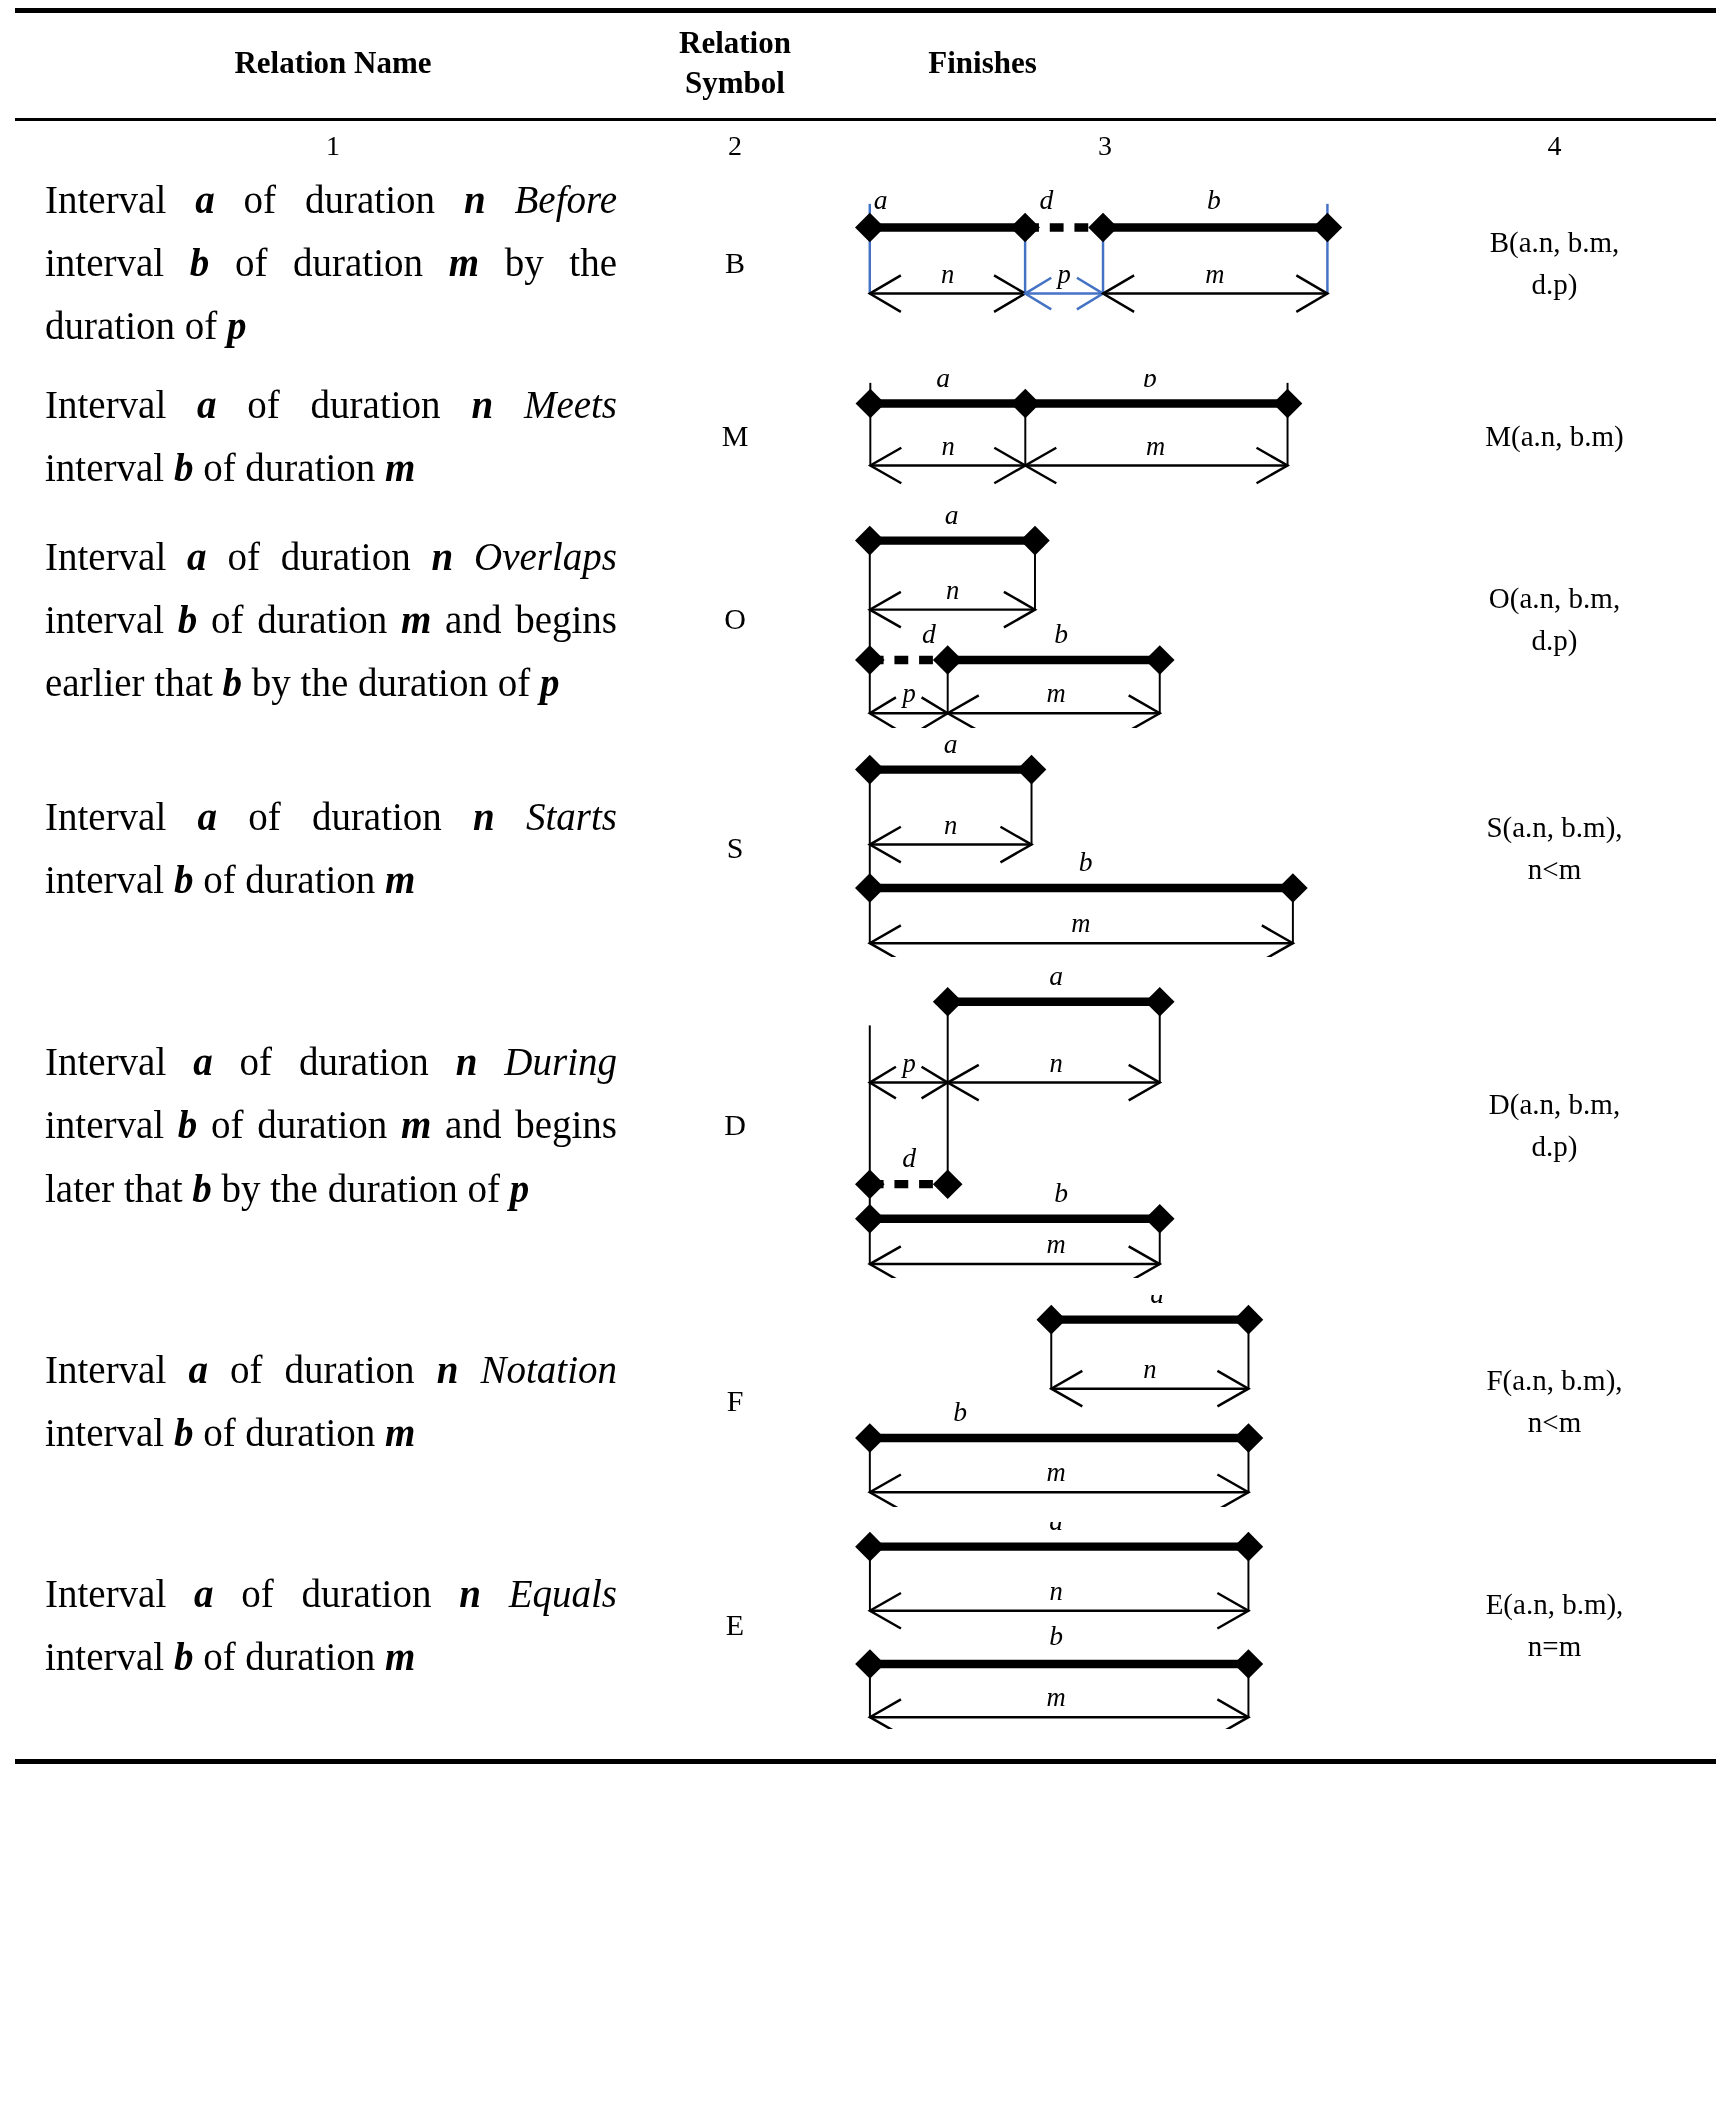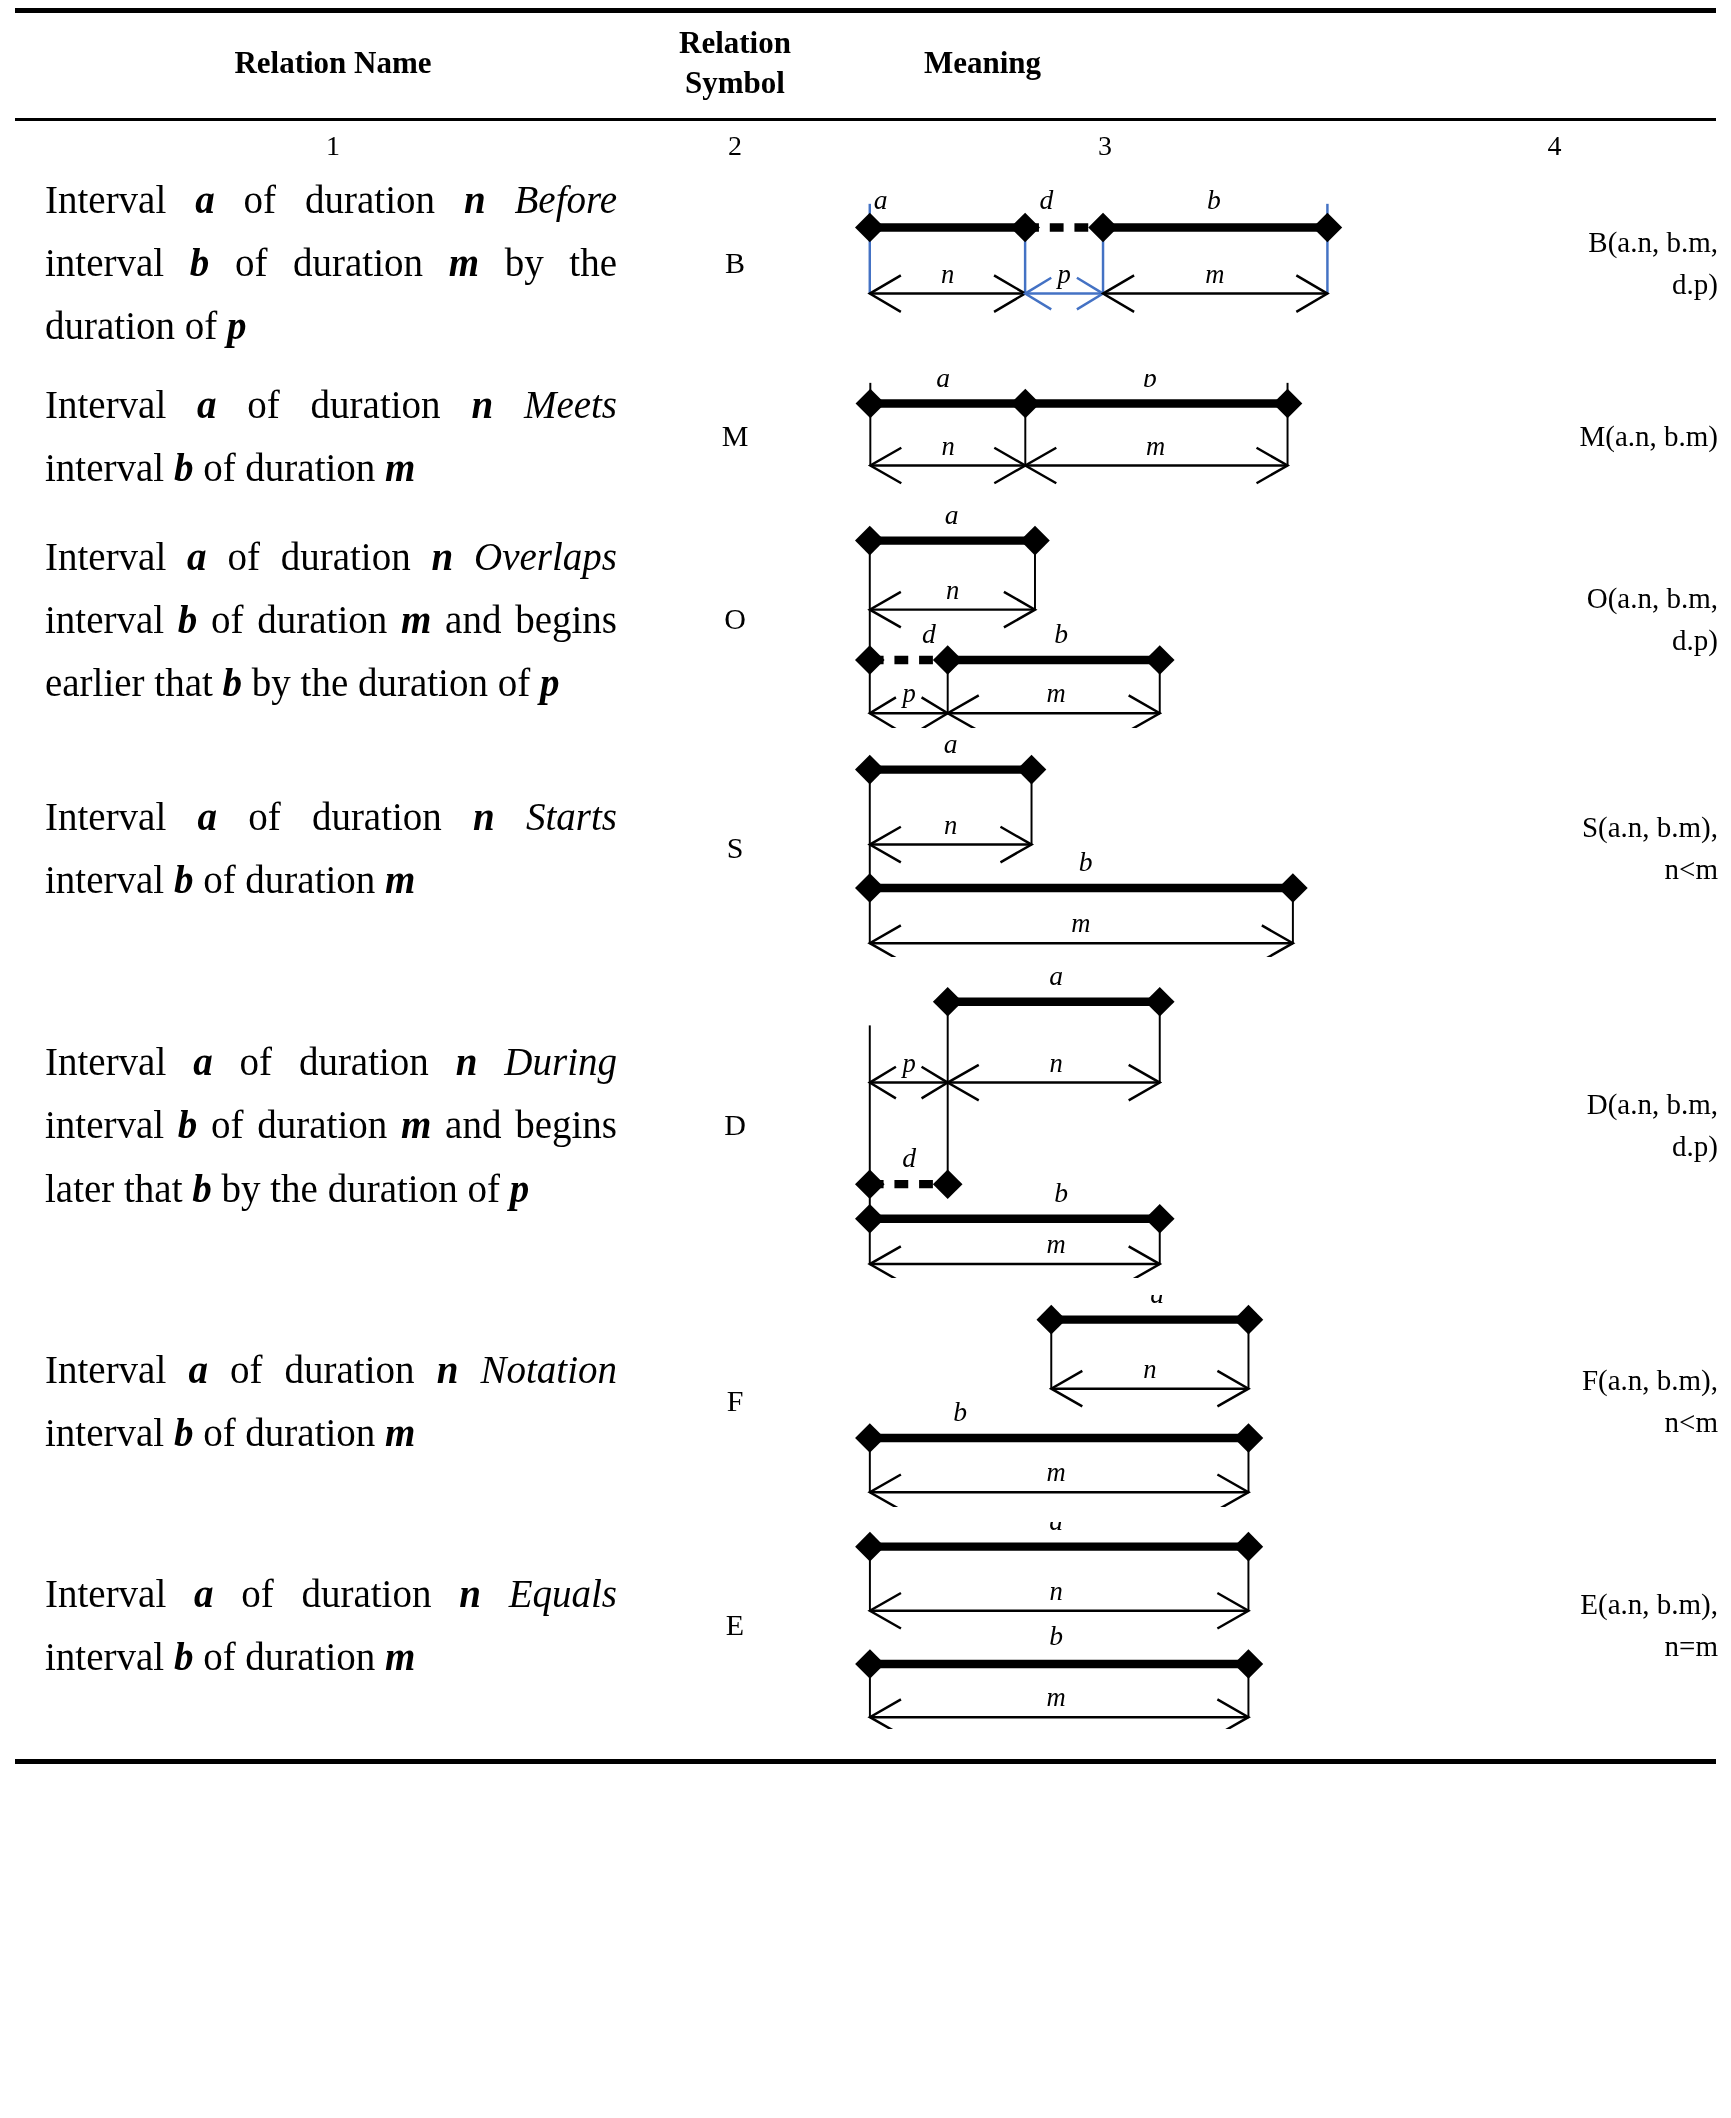--- a/index.html
+++ b/index.html
@@ -15,21 +15,21 @@
   .rule{width:100%;background:#000;}
   .rule-top{height:5.4px;margin-top:8px;}
   .rule-mid{height:3.4px;}
   .rule-bot{height:5.4px;}
 
   
   .trow{display:flex;width:100%;align-items:center;}
   .c1{width:636px;flex:0 0 636px;box-sizing:border-box;padding:0 34px 0 30px;}
   .c2{width:168px;flex:0 0 168px;box-sizing:border-box;text-align:center;}
   .c3{width:572px;flex:0 0 572px;box-sizing:border-box;position:relative;}
-  .c4{width:327px;flex:0 0 327px;box-sizing:border-box;text-align:right;}
+  .c4{width:327px;flex:0 0 327px;box-sizing:border-box;text-align:center;}
 
   
   .hdr{padding:10px 0 15px 0;}
   .hdr .c1,.hdr .c2,.hdr .c3,.hdr .c4{
     font-weight:bold;font-size:31px;text-align:center;line-height:1.28;
   }
   .hdr .c1{padding:0;}
   .numrow{padding:11px 0 5px 0;}
   .numrow .c1,.numrow .c2,.numrow .c3,.numrow .c4{
     font-size:28px;text-align:center;line-height:1;padding:0;
@@ -56,21 +56,21 @@
 <div class="sheet">
 
   <div class="rule rule-top"></div>
 
   <div class="trow hdr">
     <div class="c1">Relation Name</div>
     <div class="c2">
       <div>Relation</div>
       <div>Symbol</div>
     </div>
-    <div class="c4">Meaning</div>
+    <div class="c4">Finishes</div>
   </div>
 
   <div class="rule rule-mid"></div>
 
   <div class="trow numrow">
     <div class="c1">1</div>
     <div class="c2">2</div>
     <div class="c3">3</div>
     <div class="c4">4</div>
   </div>

